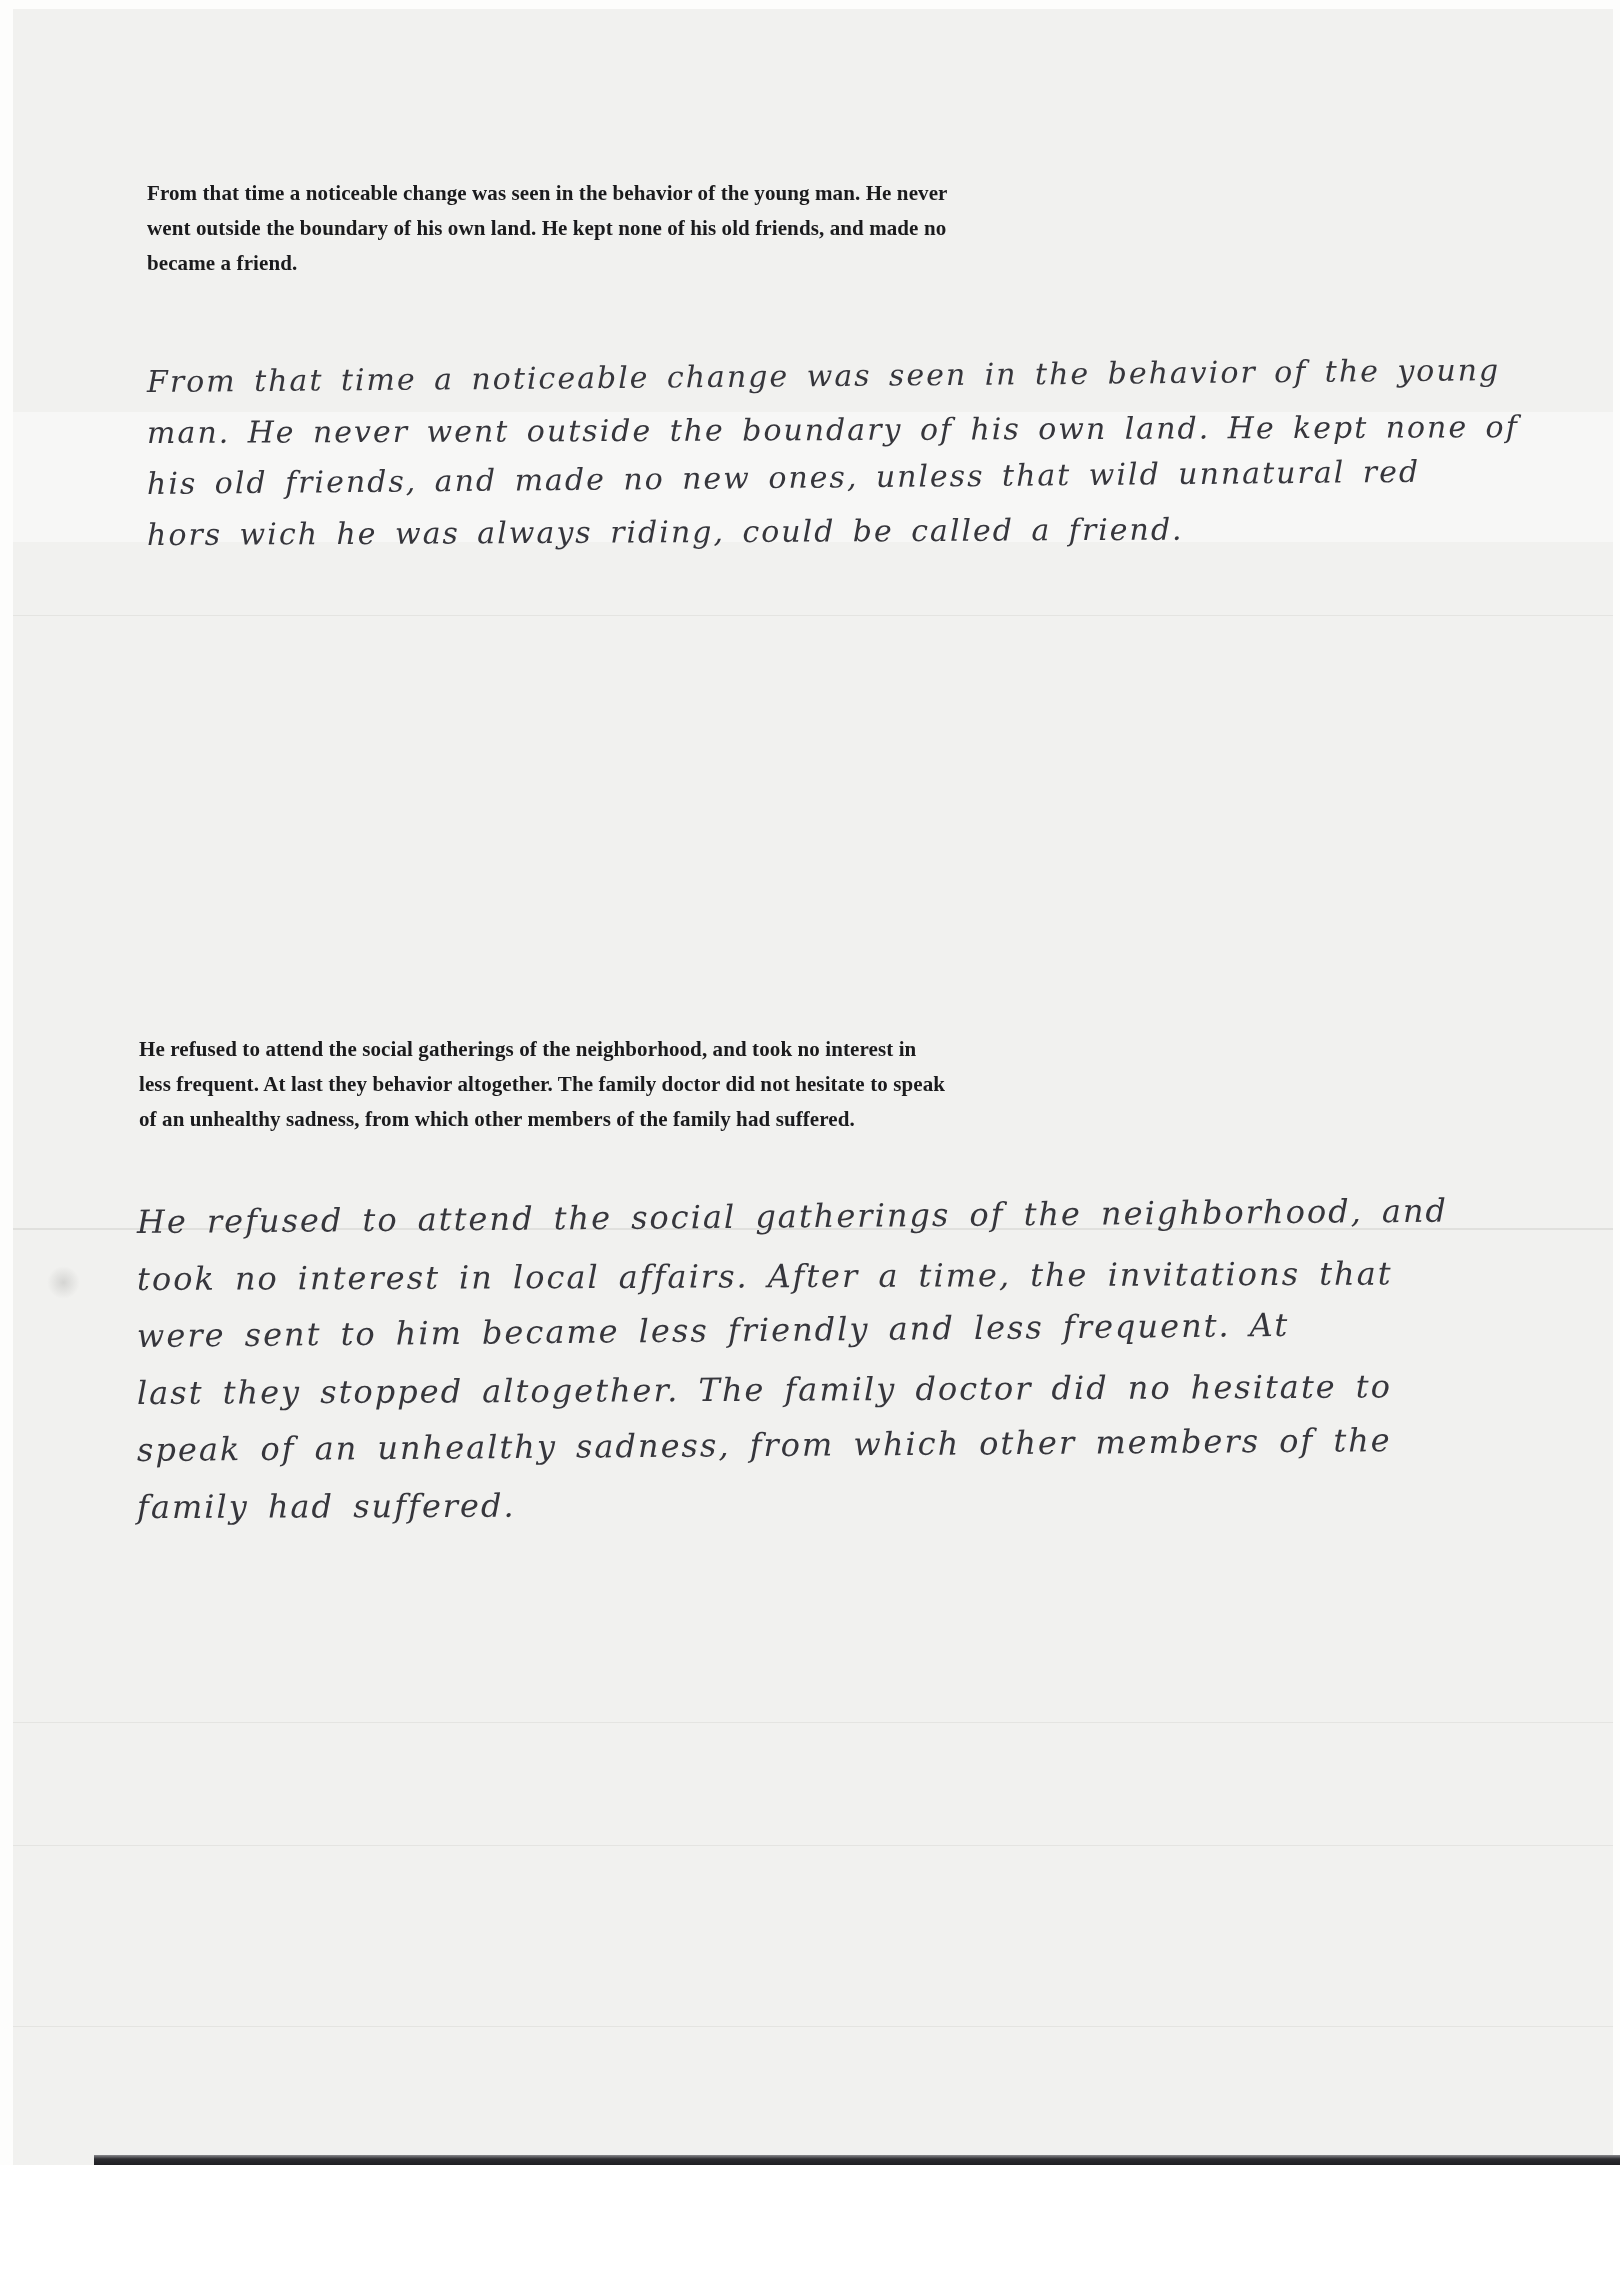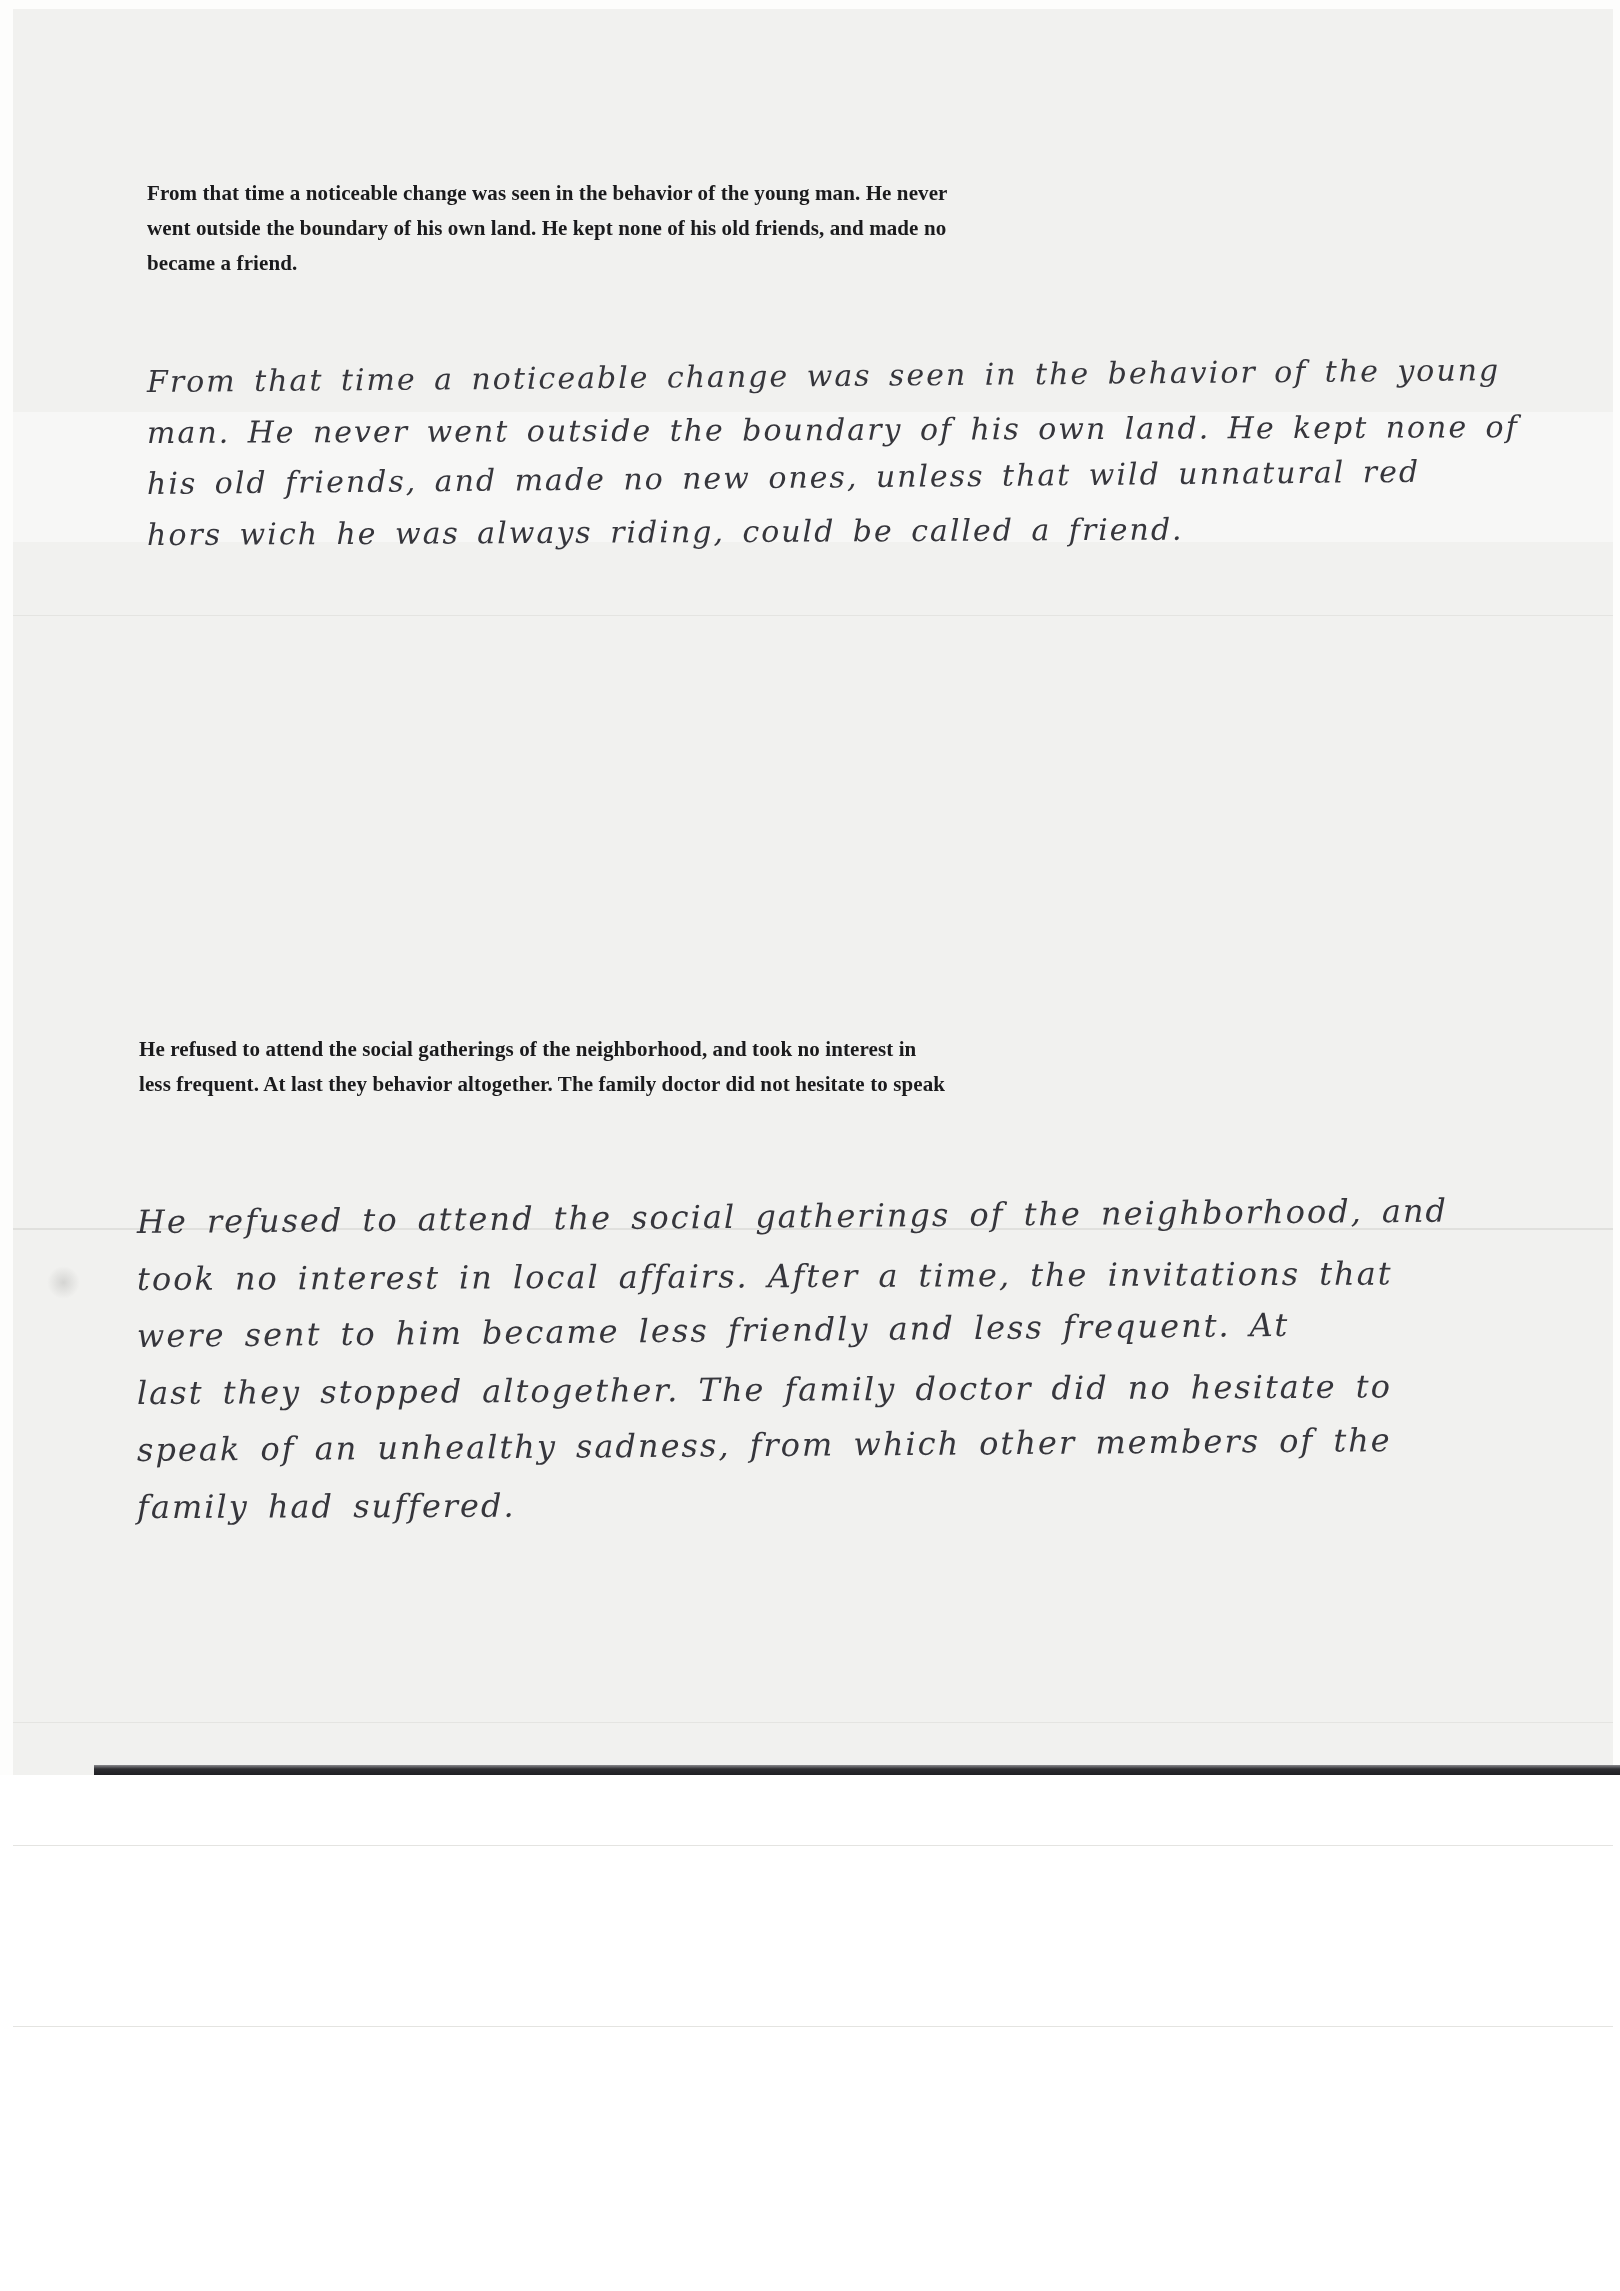--- a/index.html
+++ b/index.html
@@ -5,21 +5,21 @@
   * { margin: 0; padding: 0; box-sizing: border-box; }
   html, body {
     width: 1620px; height: 2292px;
     background: #ffffff;
     overflow: hidden;
     font-family: "Liberation Serif", serif;
   }
   .scan-page {
     position: absolute;
     left: 0; top: 0;
-    width: 1620px; height: 1775px;
+    width: 1620px; height: 2165px;
     background: #f1f1ef;
   }
   
   .edge { position: absolute; background: #fdfdfc; }
   .edge-left   { left: 0; top: 0; width: 12.7px; height: 100%; }
   .edge-top    { left: 0; top: 0; width: 100%; height: 8.8px; }
   .edge-right  { right: 0; top: 0; width: 6.9px; height: 100%; }
   
   .band {
     position: absolute; left: 12.7px; right: 6.9px;
@@ -98,20 +98,21 @@
   <div class="handwriting hw-1">
       <div class="line">From that time a noticeable change was seen in the behavior of the young</div>
       <div class="line">man. He never went outside the boundary of his own land. He kept none of</div>
       <div class="line">his old friends, and made no new ones, unless that wild unnatural red</div>
       <div class="line">hors wich he was always riding, could be called a friend.</div>
     </div>
 
   <div class="printed printed-2">
       <div class="line">He refused to attend the social gatherings of the neighborhood, and took no interest in</div>
       <div class="line">less frequent. At last they behavior altogether. The family doctor did not hesitate to speak</div>
+      <div class="line">of an unhealthy sadness, from which other members of the family had suffered.</div>
     </div>
 
   <div class="handwriting hw-2">
       <div class="line">He refused to attend the social gatherings of the neighborhood, and</div>
       <div class="line">took no interest in local affairs. After a time, the invitations that</div>
       <div class="line">were sent to him became less friendly and less frequent. At</div>
       <div class="line">last they stopped altogether. The family doctor did no hesitate to</div>
       <div class="line">speak of an unhealthy sadness, from which other members of the</div>
       <div class="line">family had suffered.</div>
     </div>

